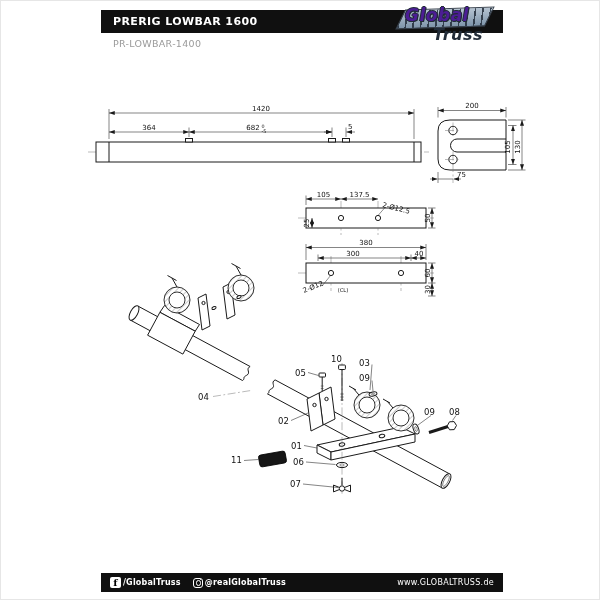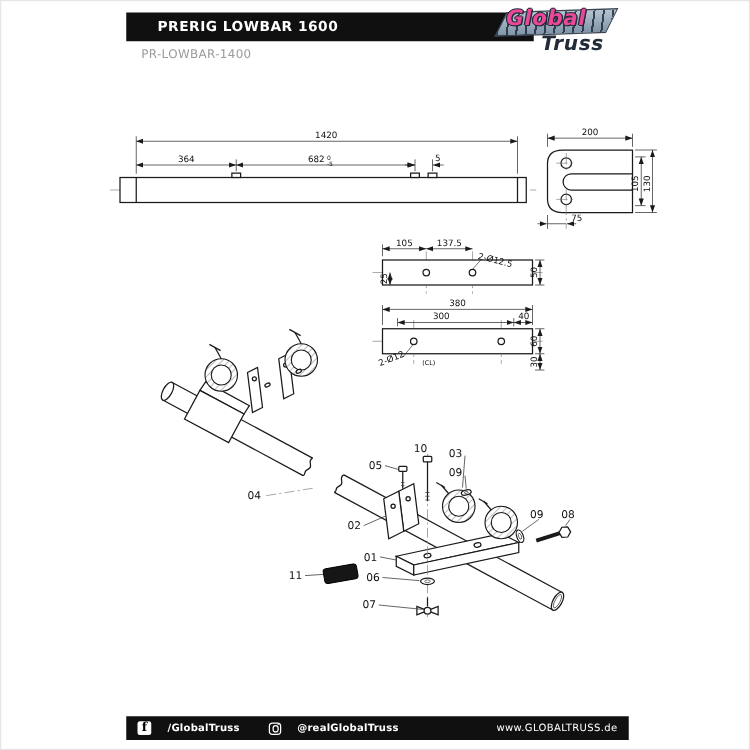--- a/index.html
+++ b/index.html
@@ -1,37 +1,37 @@
 <!DOCTYPE html>
 <html><head>
 <meta charset="utf-8">
 <style>
   *{margin:0;padding:0;box-sizing:border-box}
   html,body{width:600px;height:600px;background:#fafafa}
   body{font-family:"DejaVu Sans",sans-serif}
   .page{position:relative;width:600px;height:600px;background:#fff;border:1px solid #e6e6e6;overflow:hidden}
 
   
-  .header-bar{position:absolute;left:100px;top:9px;width:326px;height:23px;background:#101010;display:flex;align-items:center;padding-left:25px}
+  .header-bar{position:absolute;left:100px;top:9px;width:402px;height:23px;background:#101010;display:flex;align-items:center;padding-left:12px}
   .header-title{color:#fff;font-size:11px;font-weight:bold;letter-spacing:.4px}
   .header-sku{position:absolute;left:112px;top:37px;font-size:9.5px;color:#9a9a9a;letter-spacing:.3px}
 
   
   .logo{position:absolute;left:396px;top:4px;width:98px;height:44px}
   .logo-graphic{position:absolute;left:4px;top:3px;width:88px;height:20px;transform:skewX(-28deg) rotate(-2deg);
      background:linear-gradient(to bottom,#b6c4d2,#7e94a9);border:1px solid #3a4450;overflow:hidden}
   .logo-graphic::before{content:"";position:absolute;inset:0;
      background:repeating-linear-gradient(70deg,rgba(35,45,58,.85) 0 1.5px,transparent 1.5px 7px)}
-  .logo-global{position:absolute;left:8px;top:0;font-style:italic;font-weight:bold;font-size:17px;line-height:20px;color:#ec4899;
+  .logo-global{position:absolute;left:8px;top:0;font-style:italic;font-weight:bold;font-size:17px;line-height:20px;color:#4c1d95;
      letter-spacing:.5px;text-shadow:1px 0 #222c38,-1px 0 #222c38,0 1px #222c38,0 -1px #222c38,1px 1px #222c38}
   .logo-truss{position:absolute;left:36px;top:21px;font-style:italic;font-weight:bold;font-size:16px;line-height:18px;color:#20293300;
      color:#222c38;letter-spacing:.5px}
 
   
-  .footer-bar{position:absolute;left:100px;top:572px;width:402px;height:19px;background:#101010;display:flex;align-items:center;padding:0 9px;gap:13px}
+  .footer-bar{position:absolute;left:100px;top:572px;width:402px;height:19px;background:#101010;display:flex;align-items:center;padding:0 9px;gap:2px}
   .footer-handle{color:#fff;font-size:8px;font-weight:bold;letter-spacing:.2px}
   .footer-site{margin-left:auto;color:#fff;font-size:8px;font-weight:normal;letter-spacing:.3px}
   .icon-fb{display:inline-block;width:11px;height:11px;background:#fff;border-radius:2px;color:#000;
      font-family:"DejaVu Serif",serif;font-weight:bold;font-size:10px;line-height:12px;text-align:center}
   .icon-fb::after{content:"f"}
   .icon-ig{position:relative;display:inline-block;width:10px;height:10px;border:1.2px solid #fff;border-radius:3px;margin-left:10px}
   .icon-ig::before{content:"";position:absolute;left:1.8px;top:1.8px;width:3.6px;height:3.6px;border:1.1px solid #fff;border-radius:50%}
   .icon-ig::after{content:"";position:absolute;right:.4px;top:.4px;width:1.5px;height:1.5px;background:#fff;border-radius:50%}
 
   

